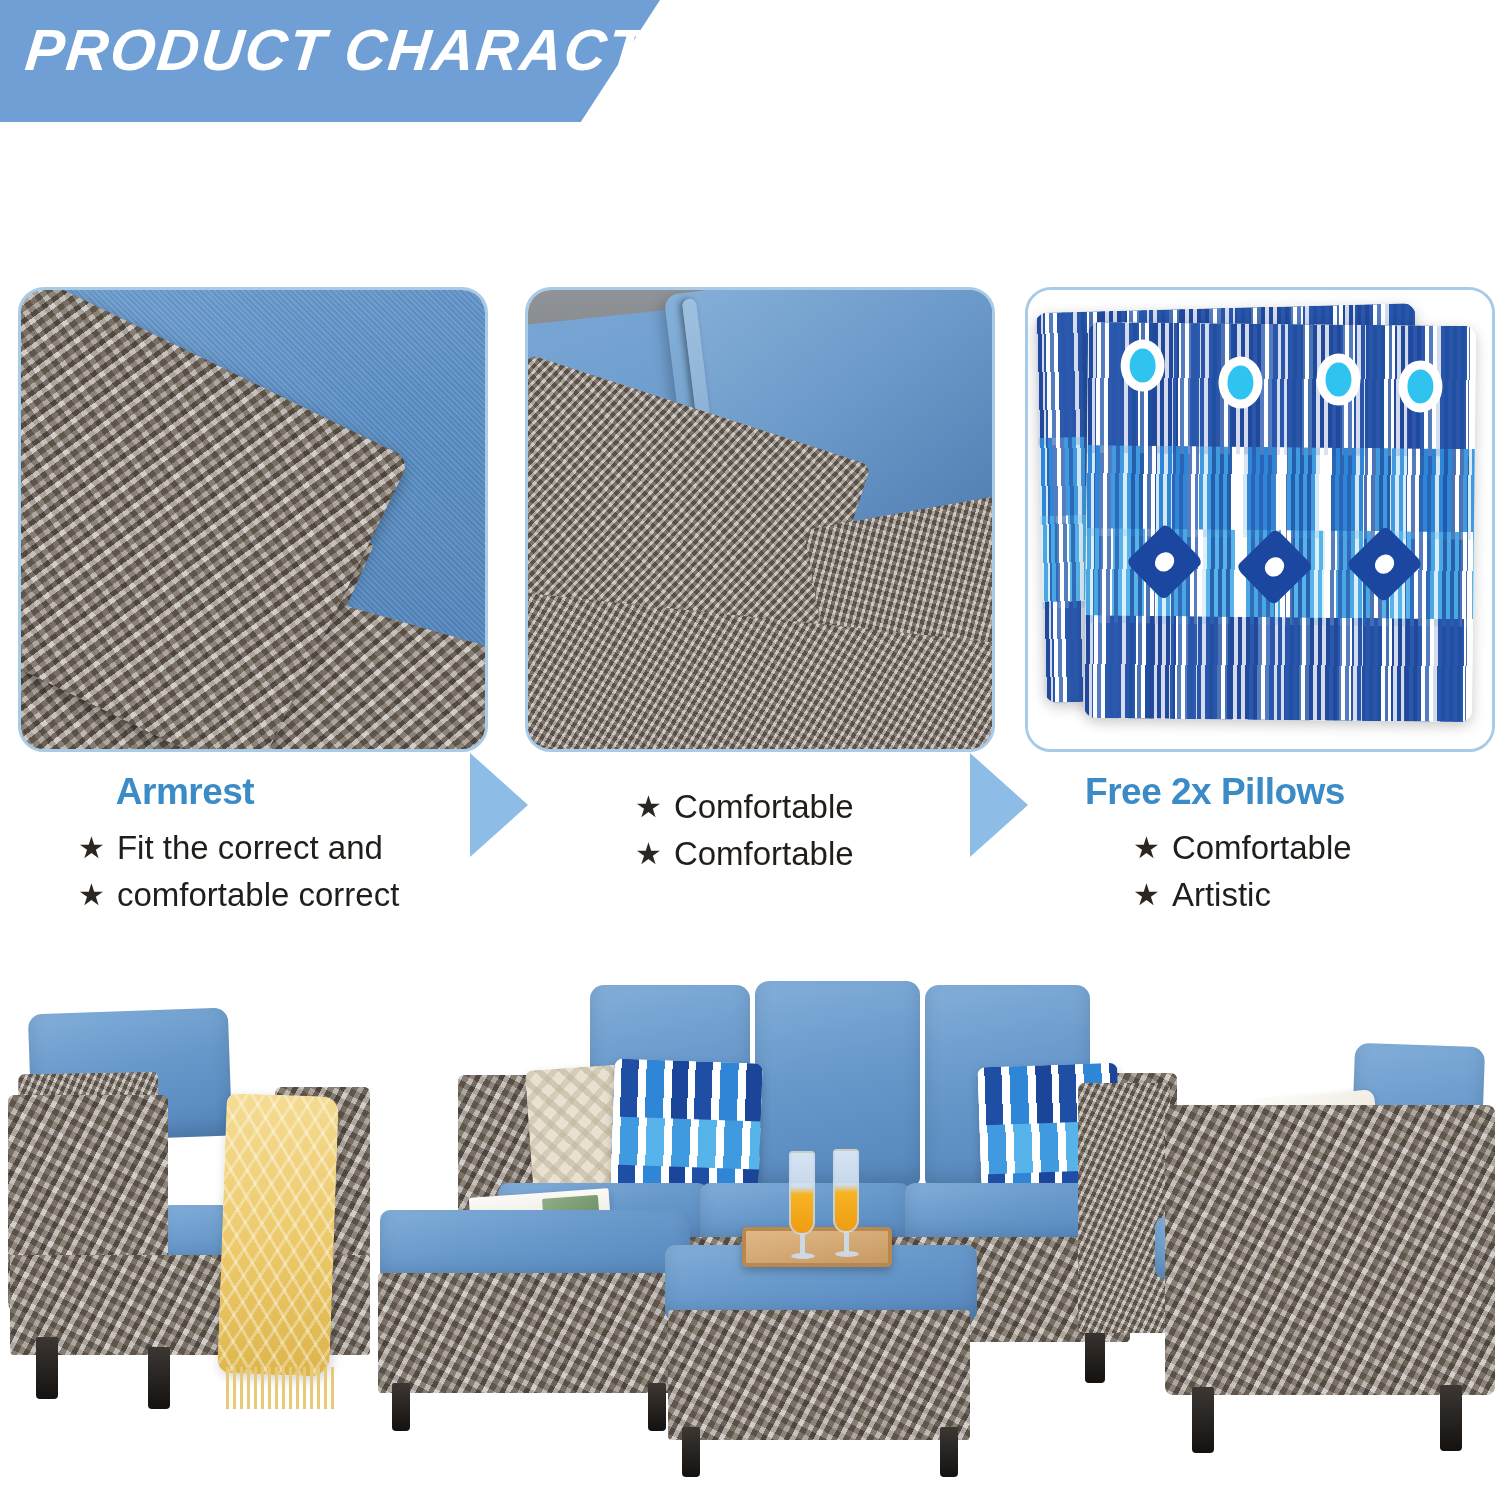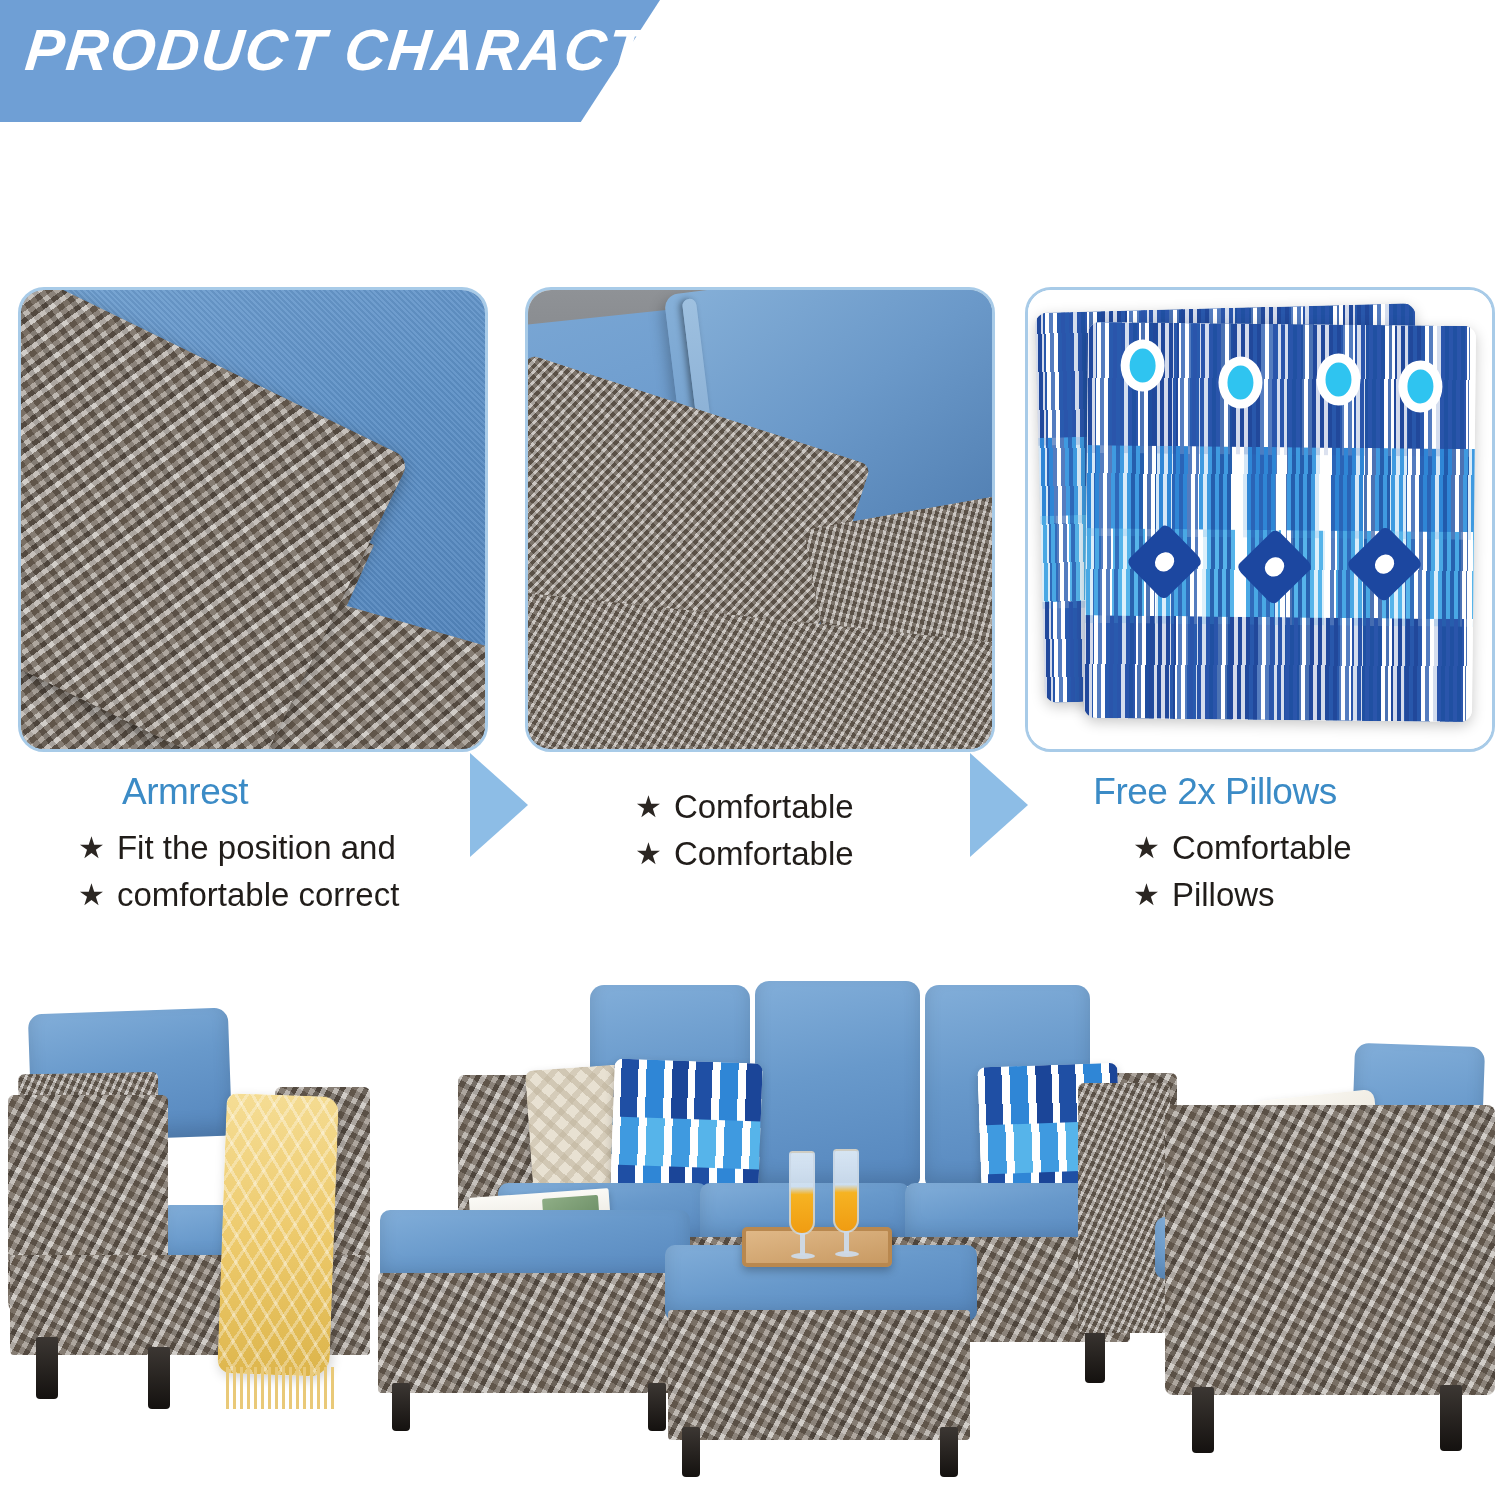--- a/index.html
+++ b/index.html
@@ -280,21 +280,21 @@
     position: absolute;
     left: 0; top: 772px; width: 1500px; height: 160px;
   }
   .caption-col { position: absolute; top: 0; width: 500px; }
   .caption-col.k1 { left: 0px; }
   .caption-col.k2 { left: 505px; }
   .caption-col.k3 { left: 1005px; }
 
   .cap-title {
     font-size: 37px;
-    font-weight: 400;
+    font-weight: 700;
     color: #3b8bc6;
     text-align: center;
     letter-spacing: -0.5px;
     line-height: 1.1;
   }
   .cap-title.left-pull { padding-right: 130px; }
   .cap-title.mid-pull  { padding-right: 80px; }
   .cap-title.right-pull{ padding-right: 80px; }
 
   .bullets { margin-top: 12px; }
@@ -497,21 +497,21 @@
     <div class="arrow a2"></div>
   </div>
 
   <div class="captions">
 
     <div class="caption-col k1">
       <div class="cap-title left-pull">Armrest</div>
       <div class="bullets">
         <div class="bullet b-ind-1">
           <span class="star">★</span>
-          <span>Fit the position and</span>
+          <span>Fit the correct and</span>
         </div>
         <div class="bullet b-ind-1">
           <span class="star">★</span>
           <span>comfortable correct</span>
         </div>
       </div>
     </div>
 
     <div class="caption-col k2">
       <div class="bullets">
@@ -528,21 +528,21 @@
 
     <div class="caption-col k3">
       <div class="cap-title right-pull">Free 2x Pillows</div>
       <div class="bullets">
         <div class="bullet b-ind-3">
           <span class="star">★</span>
           <span>Comfortable</span>
         </div>
         <div class="bullet b-ind-3">
           <span class="star">★</span>
-          <span>Pillows</span>
+          <span>Artistic</span>
         </div>
       </div>
     </div>
   </div>
 
   <div class="hero">
 
     <div class="cush-blue back" style="left:30px; top:56px; width:200px; height:128px; transform:rotate(-2deg);"></div>
     <div class="wicker wicker-fine" style="left:20px; top:118px; width:140px; height:230px; border-radius:6px; transform:rotate(-1deg);"></div>
     <div class="cush-blue" style="left:160px; top:250px; width:195px; height:62px;"></div>

